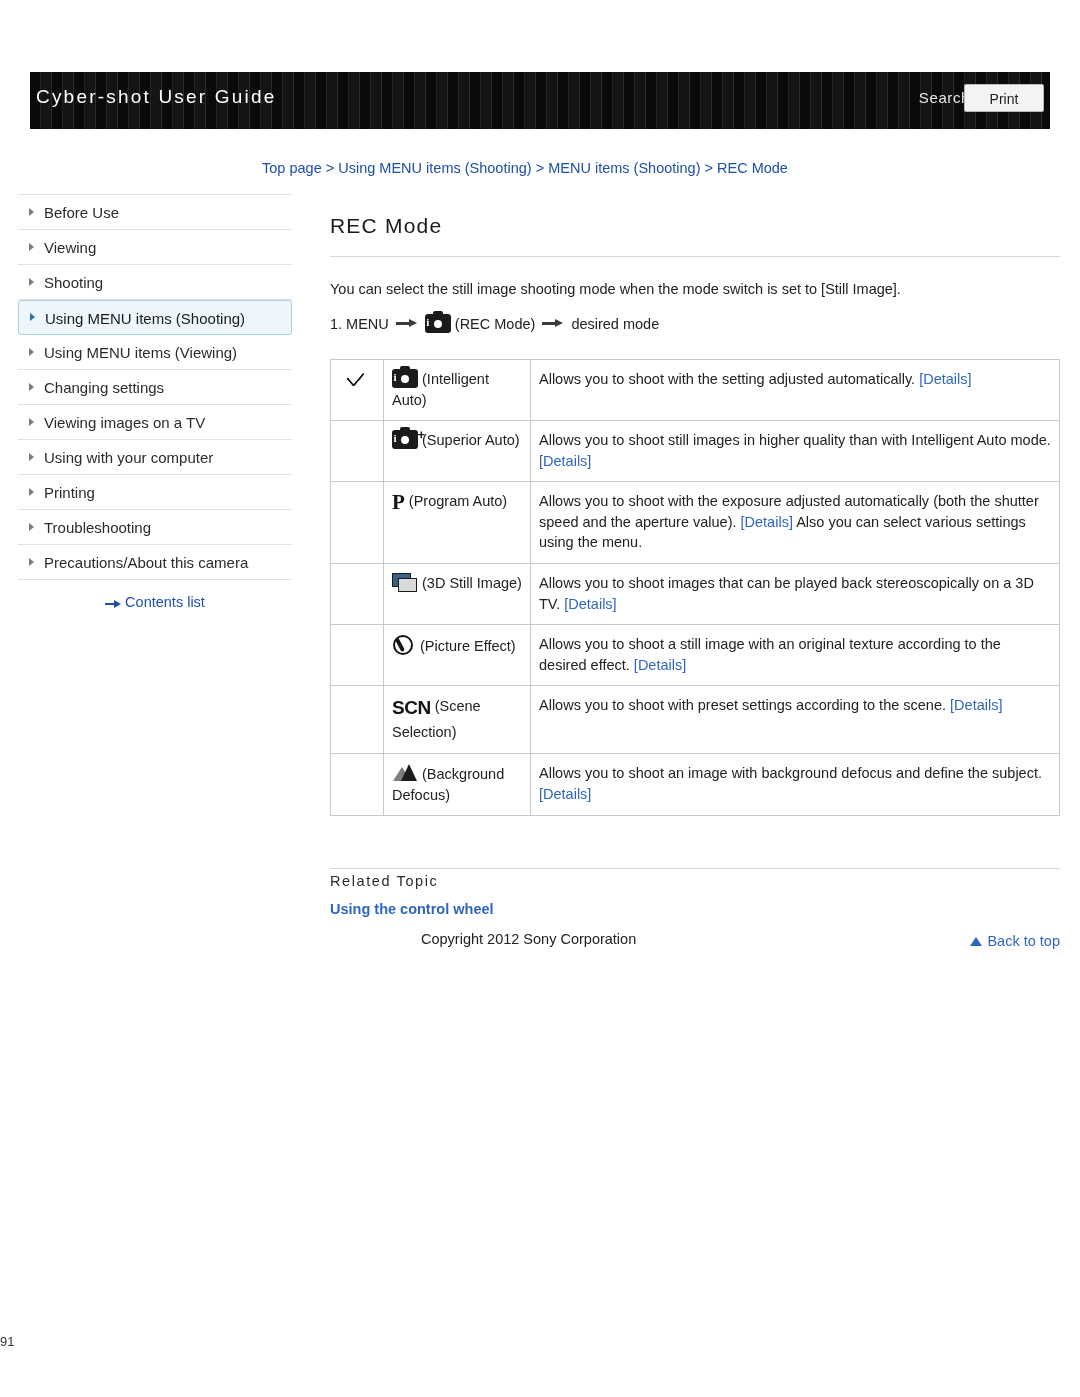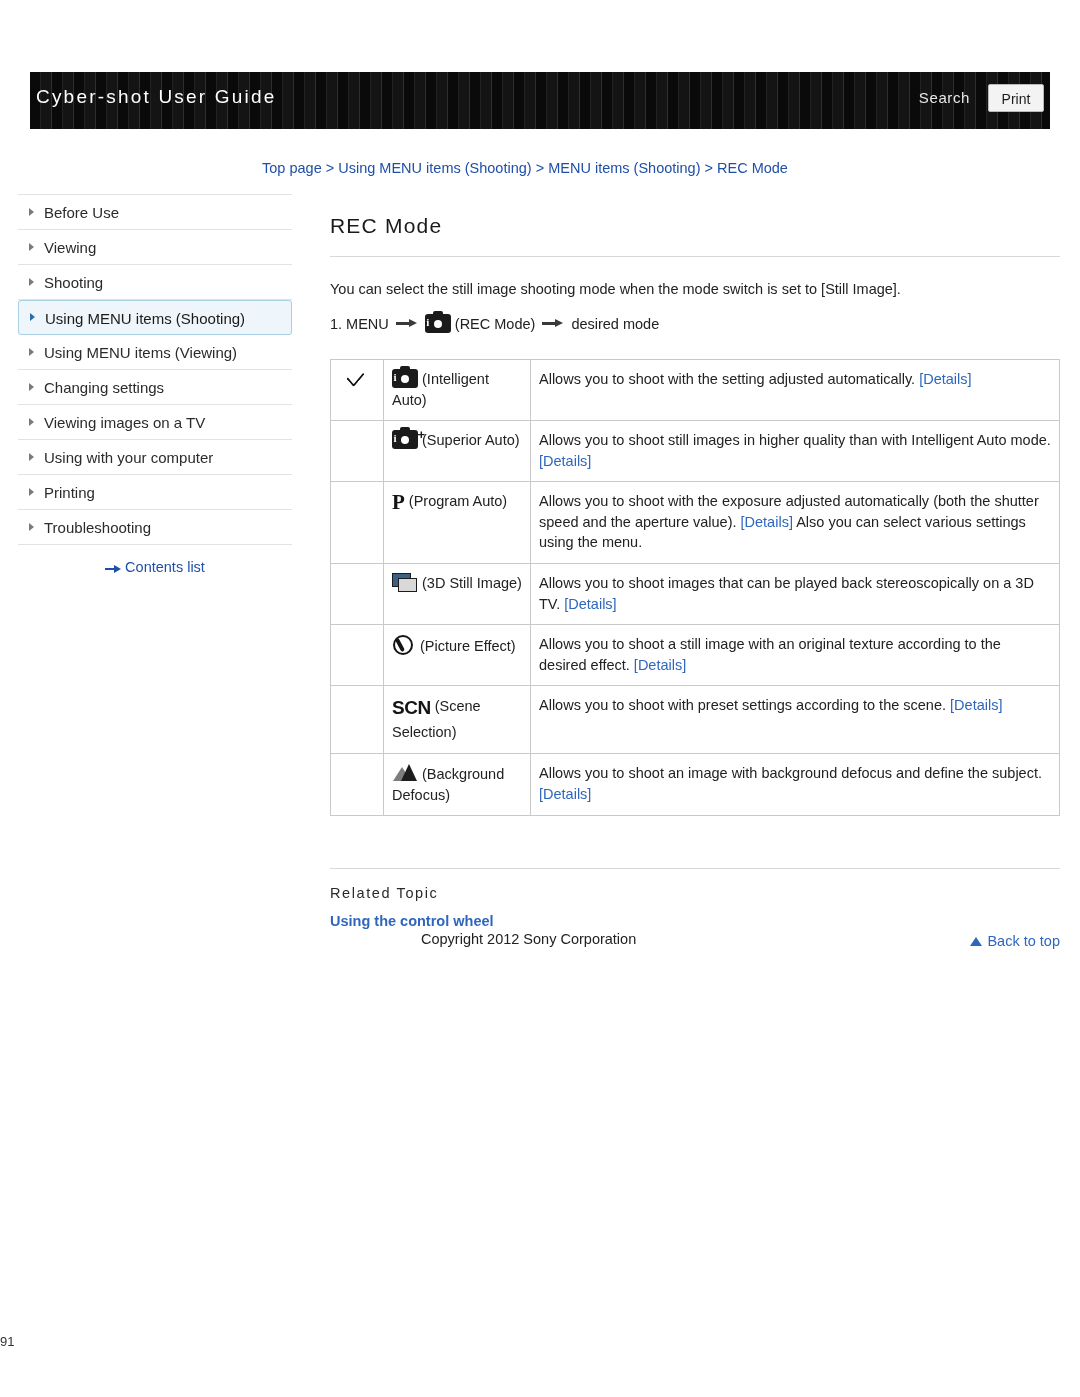--- a/index.html
+++ b/index.html
@@ -48,21 +48,21 @@
     right: 80px;
     top: 17px;
     color: #e8e8e8;
     font-size: 15px;
     letter-spacing: 0.6px;
   }
   .header-print {
     position: absolute;
     right: 6px;
     top: 12px;
-    width: 56px;
+    width: 80px;
     height: 28px;
     background: #f3f3f3;
     border: 1px solid #b9b9b9;
     border-radius: 2px;
     color: #1d1d1d;
     font-size: 14px;
     text-align: center;
     line-height: 28px;
     box-sizing: border-box;
   }
@@ -367,21 +367,21 @@
     width:0;height:0;
     border-left:8px solid transparent;
     border-right:8px solid transparent;
     border-bottom:17px solid #1d1d1d;
   }
 
   
   .related-wrap {
     margin-top: 52px;
     border-top: 1px solid #d8d8d8;
-    padding-top: 16px;
+    padding-top: 4px;
   }
   .related-title {
     font-size: 14.5px;
     letter-spacing: 1.6px;
     color: #2a2a2a;
   }
   .related-link {
     margin-top: 12px;
     font-size: 14.5px;
     color: #2f66bd;
@@ -473,20 +473,24 @@
     <span class="bullet"></span>
     <span>Using with your computer</span>
   </div>
   <div class="side-item">
     <span class="bullet"></span>
     <span>Printing</span>
   </div>
   <div class="side-item">
     <span class="bullet"></span>
     <span>Troubleshooting</span>
+  </div>
+  <div class="side-item">
+    <span class="bullet"></span>
+    <span>Precautions/About this camera</span>
   </div>
 
   <div class="contents-list">
     <span class="arrow"></span><span>Contents list</span>
   </div>
 </div>
 
 <div class="main">
   <h1 class="page-title">REC Mode</h1>
 

